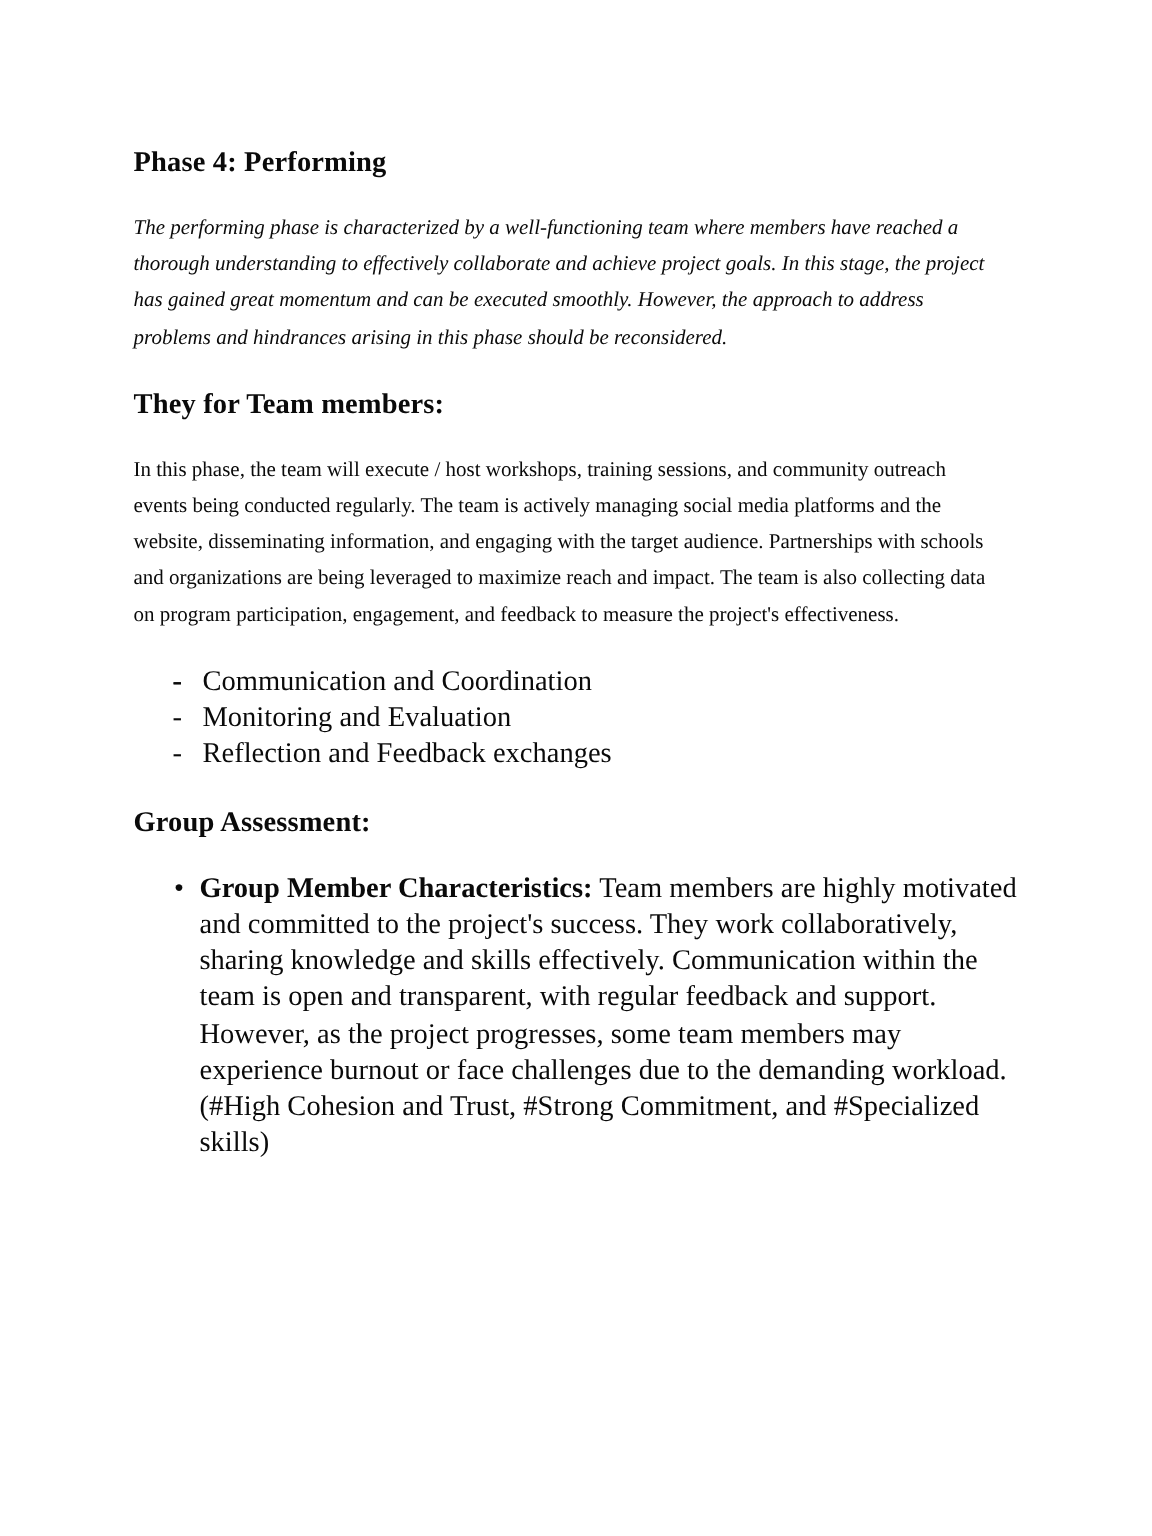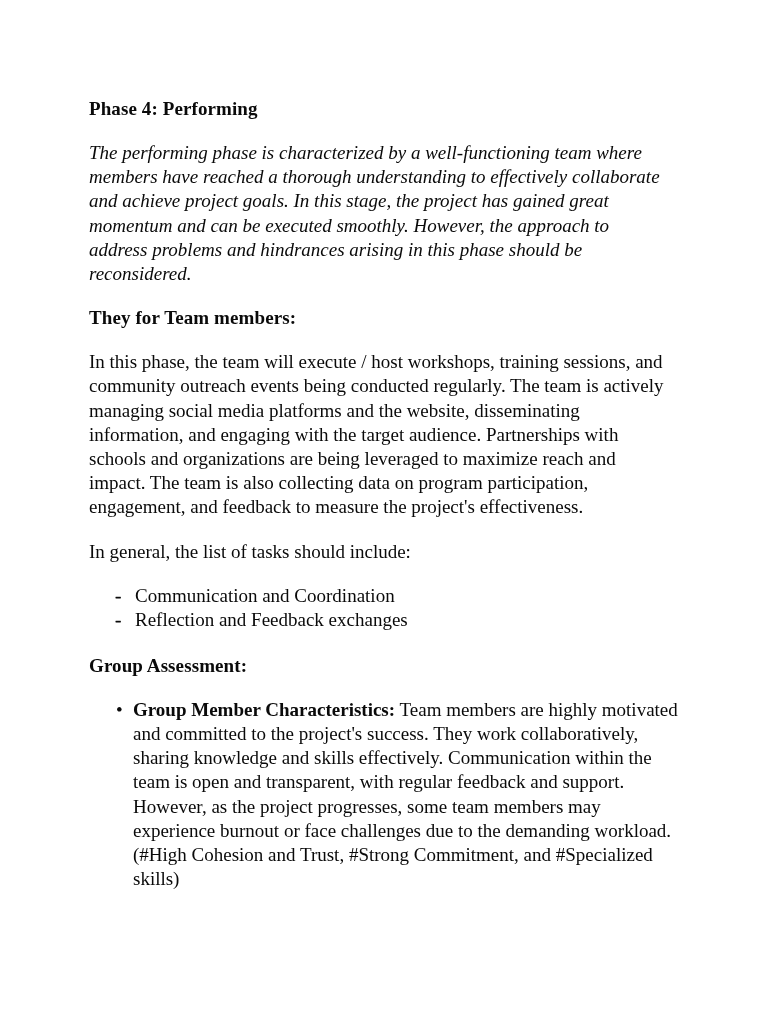--- a/index.html
+++ b/index.html
@@ -30,21 +30,21 @@
     font-size: 19px;
     line-height: 24px;
     font-weight: bold;
     margin: 0 0 20px 0;
     letter-spacing: 0.1px;
   }
   .heading.tight-top {
     margin-top: 22px;
   }
   .para {
-    font-size: 19px;
+    font-size: 14px;
     line-height: 24.2px;
     margin: 0 15px 20px 0;
     text-align: left;
   }
   .para.italic {
     font-style: italic;
   }
   .dash-list {
     list-style: none;
     margin: 0 0 20px 0;
@@ -95,32 +95,32 @@
   <div class="doc-body">
 
     <h1 class="heading">Phase 4: Performing</h1>
 
     <p class="para italic">The performing phase is characterized by a well-functioning team where members have reached a thorough understanding to effectively collaborate and achieve project goals. In this stage, the project has gained great momentum and can be executed smoothly. However, the approach to address problems and hindrances arising in this phase should be reconsidered.</p>
 
     <h2 class="heading">They for Team members:</h2>
 
     <p class="para">In this phase, the team will execute / host workshops, training sessions, and community outreach events being conducted regularly. The team is actively managing social media platforms and the website, disseminating information, and engaging with the target audience. Partnerships with schools and organizations are being leveraged to maximize reach and impact. The team is also collecting data on program participation, engagement, and feedback to measure the project's effectiveness.</p>
 
-    <p class="para">In general, the list of tasks should include:</p>
 
     <ul class="dash-list">
       <li>
         <span class="dash">-</span>
       </li>
       <li>
         <span class="dash">-</span>
         <span>Communication and Coordination</span>
       </li>
       <li>
         <span class="dash">-</span>
+        <span>Monitoring and Evaluation</span>
       </li>
       <li>
         <span class="dash">-</span>
         <span>Reflection and Feedback exchanges</span>
       </li>
     </ul>
 
     <h2 class="heading tight-top">Group Assessment:</h2>
 
     <ul class="bullet-list">

